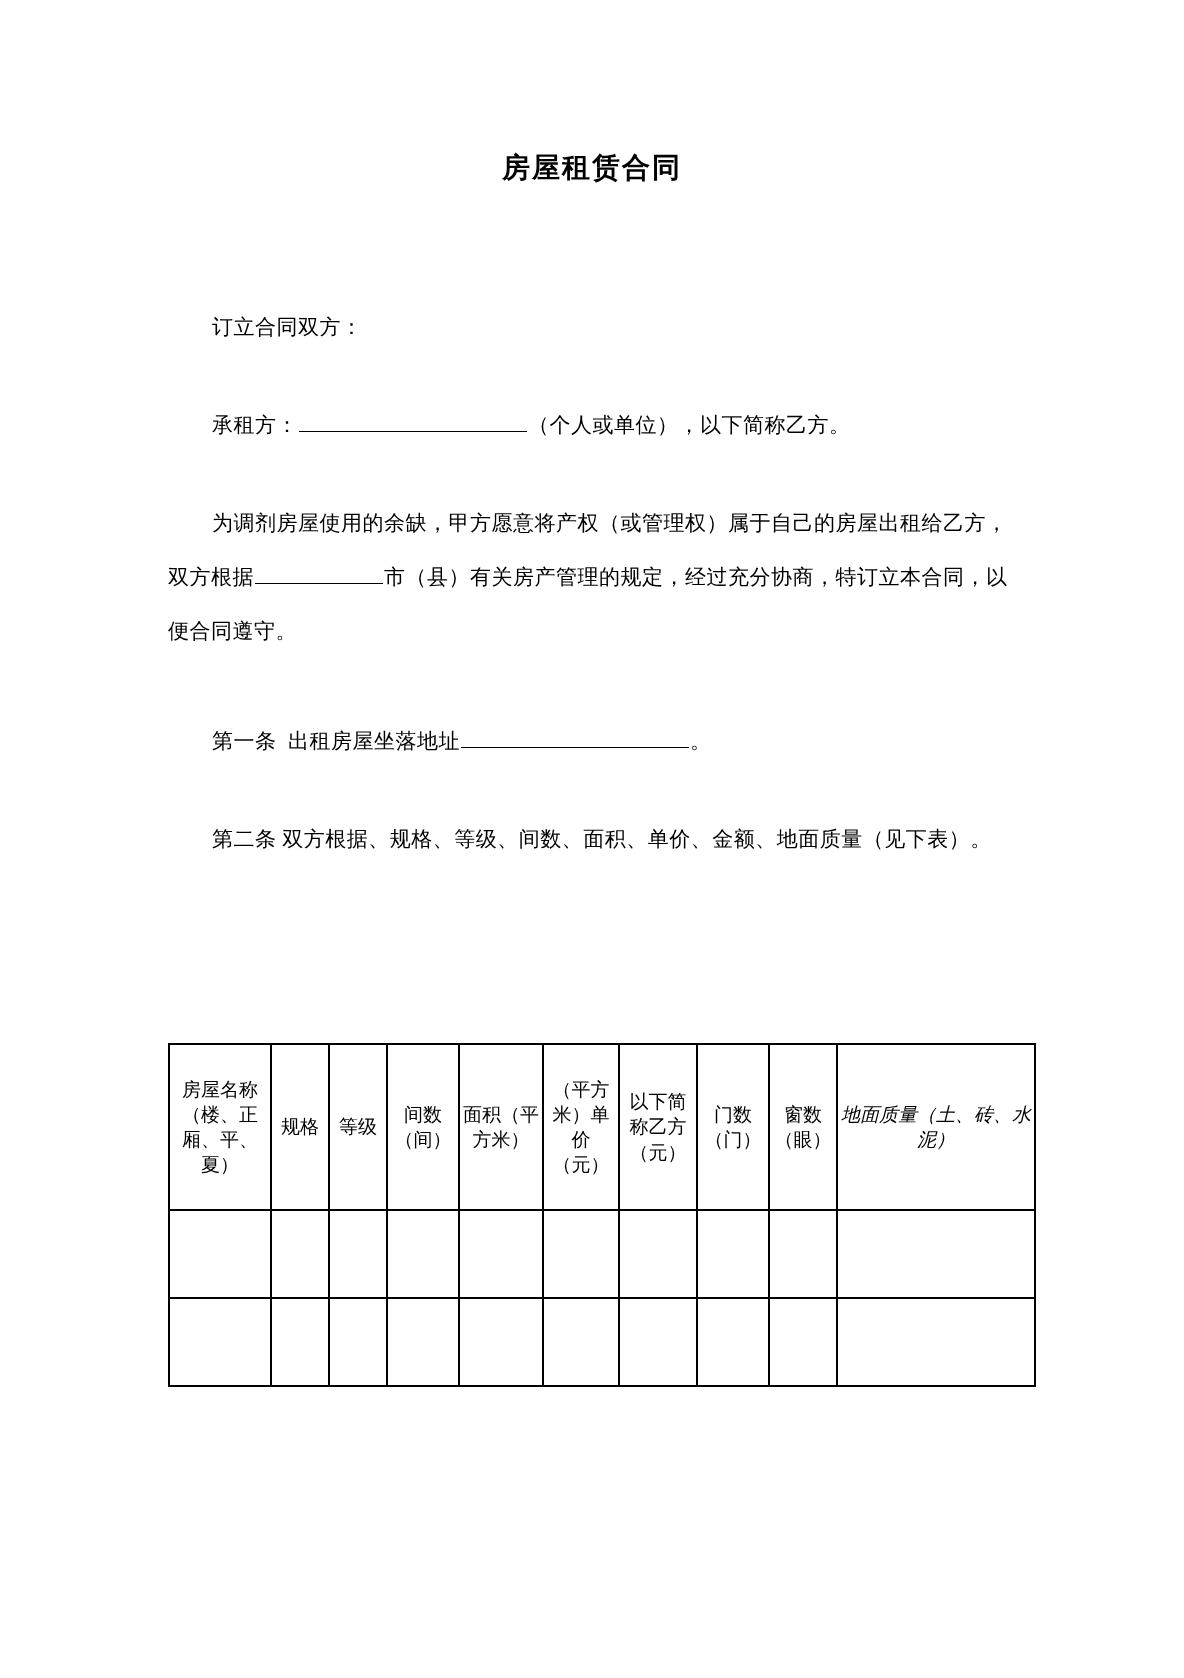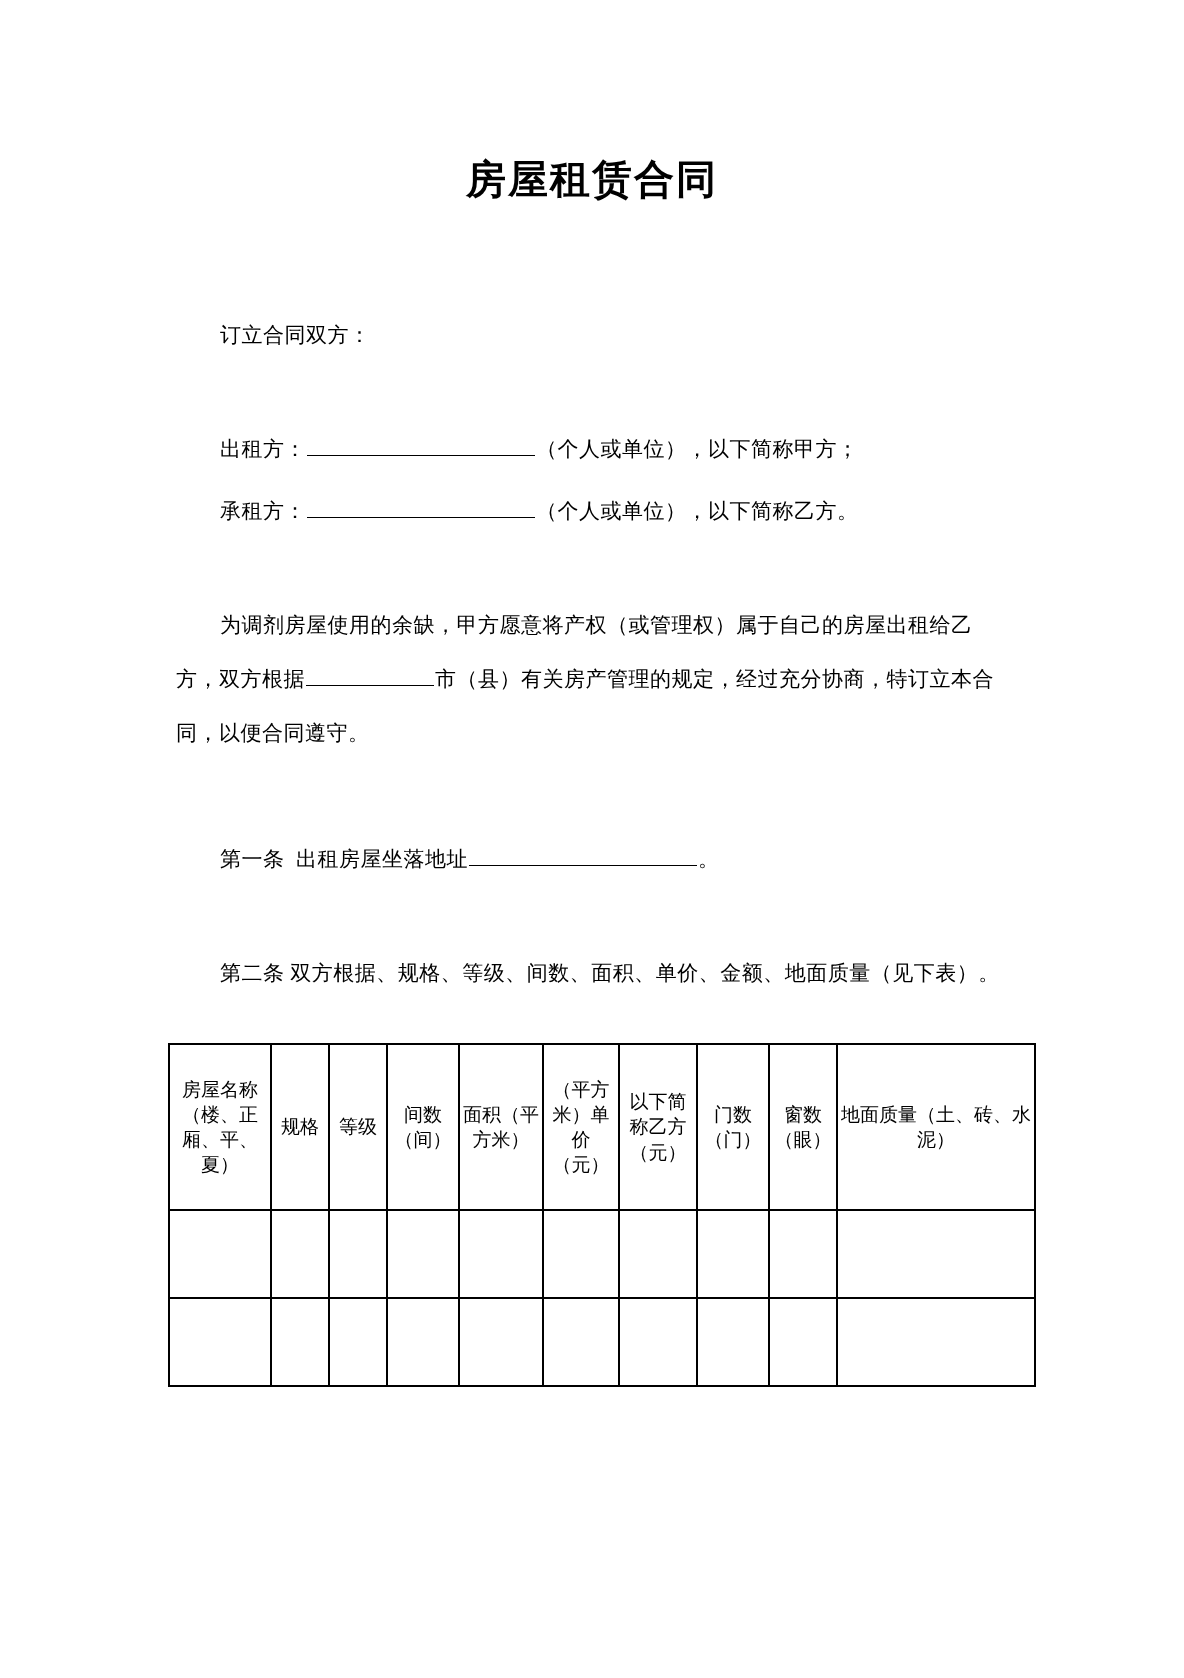--- a/index.html
+++ b/index.html
@@ -19,43 +19,43 @@
   .page {
     width: 1184px;
     height: 1678px;
     position: relative;
     box-sizing: border-box;
   }
 
   
   .doc-title {
     text-align: center;
-    font-family: Liberation Mono, monospace;
+    font-family: Liberation Serif, serif;
     font-weight: bold;
-    font-size: 40px;
+    font-size: 28px;
     letter-spacing: 2px;
     position: absolute;
     left: 0;
     right: 0;
     top: 132px;
     line-height: 1.2;
   }
 
   
   .body-block {
     position: absolute;
     left: 168px;
     top: 300px;
     width: 850px;
     font-size: 21px;
     line-height: 54px;
   }
 
   .para {
-    margin: 8px;
+    margin: 0;
     font-size: 21px;
     line-height: 54px;
     letter-spacing: 0.5px;
   }
   .para.indent {
     text-indent: 44px;
   }
   .para.hang {
     padding-left: 44px;
   }
@@ -105,38 +105,35 @@
   
   .c1 { width: 96px; }
   .c2 { width: 52px; }
   .c3 { width: 52px; }
   .c4 { width: 66px; }
   .c5 { width: 78px; }
   .c6 { width: 70px; }
   .c7 { width: 72px; }
   .c8 { width: 66px; margin-top: 20px; }
   .c9 { width: 62px; }
-  .c10 { width: 192px; }
+  .c10 { width: 192px; font-style: italic; }
 </style>
 </head>
 <body>
 
 <div class="page">
 
   <h1 class="doc-title">房屋租赁合同</h1>
 
   <div class="body-block">
 
     <p class="para hang">订立合同双方：</p>
 
     <div class="spacer-md"></div>
 
-    <p class="para hang">
-      <span>出租方：</span><span class="blank w-long"></span><span>（个人或单位），以下简称甲方；</span>
-    </p>
 
     <p class="para hang">
       <span>承租方：</span><span class="blank w-long"></span><span>（个人或单位），以下简称乙方。</span>
     </p>
 
     <div class="spacer-md"></div>
 
     <p class="para indent">
       <span>为调剂房屋使用的余缺，甲方愿意将产权（或管理权）属于自己的房屋出租给乙方，双方根据</span><span class="blank w-mid"></span><span>市（县）有关房产管理的规定，经过充分协商，特订立本合同，以便合同遵守。</span>
     </p>

